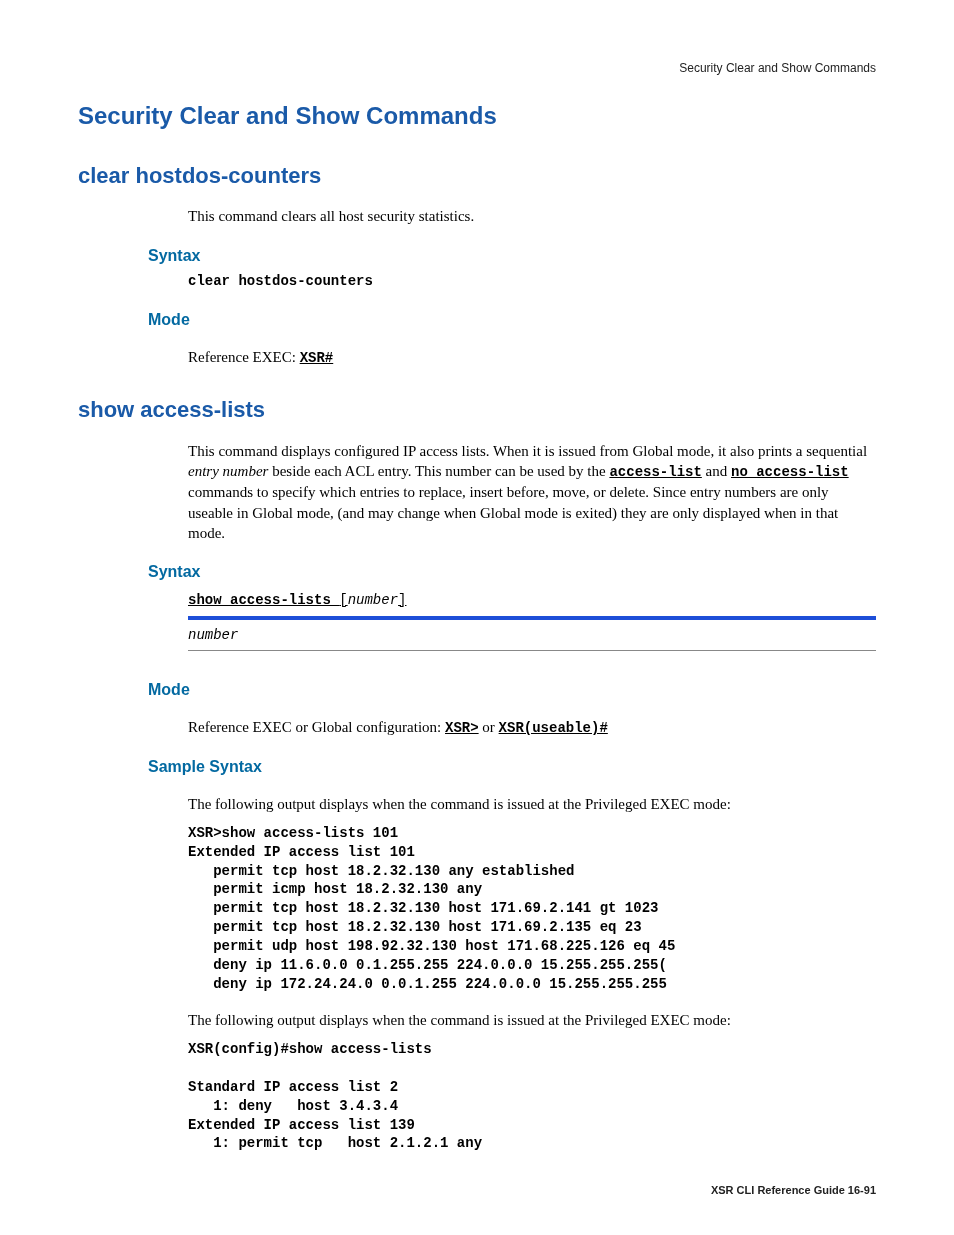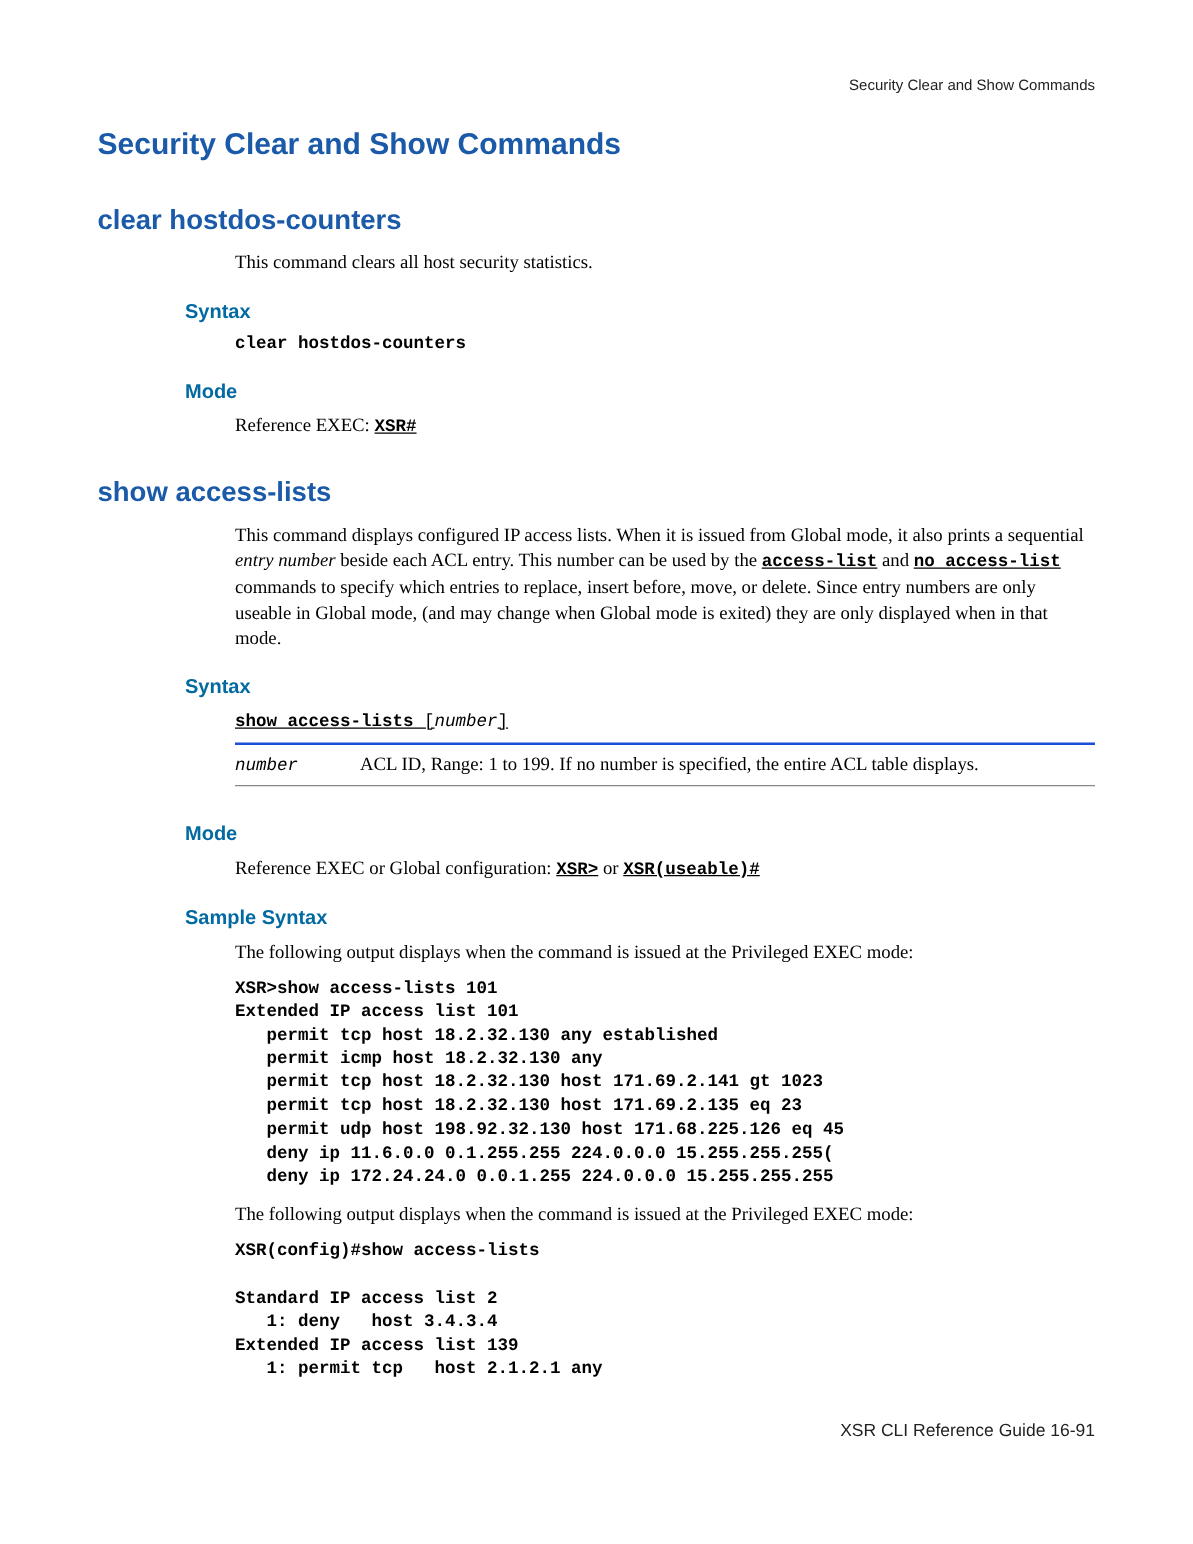--- a/index.html
+++ b/index.html
@@ -35,21 +35,21 @@
     margin: 28px 0 10px 0;
   }
   h3 {
     font-family: Arial, Helvetica, sans-serif;
     font-size: 16px;
     font-weight: bold;
     color: #0369a1;
     margin: 18px 0 6px 70px;
   }
   .body-text {
-    margin: 0 0 10px 110px;
+    margin: 16px 0 10px 110px;
   }
   .code-block {
     font-family: 'Courier New', monospace;
     font-size: 14px;
     font-weight: bold;
     margin: 0 0 10px 110px;
     white-space: pre;
   }
   .param-name {
     font-family: 'Courier New', monospace;
@@ -58,22 +58,23 @@
     width: 100px;
     flex-shrink: 0;
   }
   .param-desc {
     flex: 1;
   }
   .footer {
     margin-top: 30px;
     text-align: right;
     font-family: Arial, Helvetica, sans-serif;
-    font-size: 14px;
+    font-size: 11px;
     color: #222;
+    font-weight: bold;
   }
   .inline-code {
     font-family: 'Courier New', monospace;
     font-size: 14px;
     font-weight: bold;
     text-decoration: underline;
   }
   .inline-code-italic {
     font-family: 'Courier New', monospace;
     font-size: 14px;
@@ -100,26 +101,25 @@
 
 <h3>Mode</h3>
 <p class="body-text"><span> Reference EXEC: </span><span class="inline-code">XSR#</span></p>
 
 <h2>show access-lists</h2>
 <p class="body-text"><span>This command displays configured IP access lists. When it is issued from Global mode, it also prints a sequential </span><span class="entryn">entry number</span><span> beside each ACL entry. This number can be used by the </span><span class="inline-code">access-list</span><span> and </span><span class="inline-code">no access-list</span><span> commands to specify which entries to replace, insert before, move, or delete.  Since entry numbers are only useable in Global mode, (and may change when Global mode is exited) they are only displayed when in that mode.</span></p>
 
 <h3>Syntax</h3>
 
 <div style="margin:0 0 0 110px;">
-  <div style="border-bottom:2px solid #1d4ed8; padding:0 0 6px 0;">
+  <div style="border-bottom:4px solid #1d4ed8; padding:0 0 6px 0;">
     <span class="inline-code">show access-lists </span><span class="inline-code" style="font-weight:normal;">[</span><span class="inline-code-italic">number</span><span class="inline-code" style="font-weight:normal;">]</span>
   </div>
   <div style="display:flex; border-bottom:1px solid #888; padding:6px 0; align-items:baseline;">
     <div class="param-name">number</div>
-    <div class="param-desc">ACL ID, Range: 1 to 199. If no number is specified, the entire ACL table displays.</div>
   </div>
 </div>
 
 <h3 style="margin-top:28px;">Mode</h3>
 <p class="body-text"><span>Reference EXEC or Global configuration: </span><span class="inline-code">XSR&gt;</span><span> or </span><span class="inline-code">XSR(useable)#</span></p>
 
 <h3>Sample Syntax</h3>
 <p class="body-text">The following output displays when the command is issued at the Privileged EXEC mode:</p>
 <div class="code-block">XSR&gt;show access-lists 101
 Extended IP access list 101

